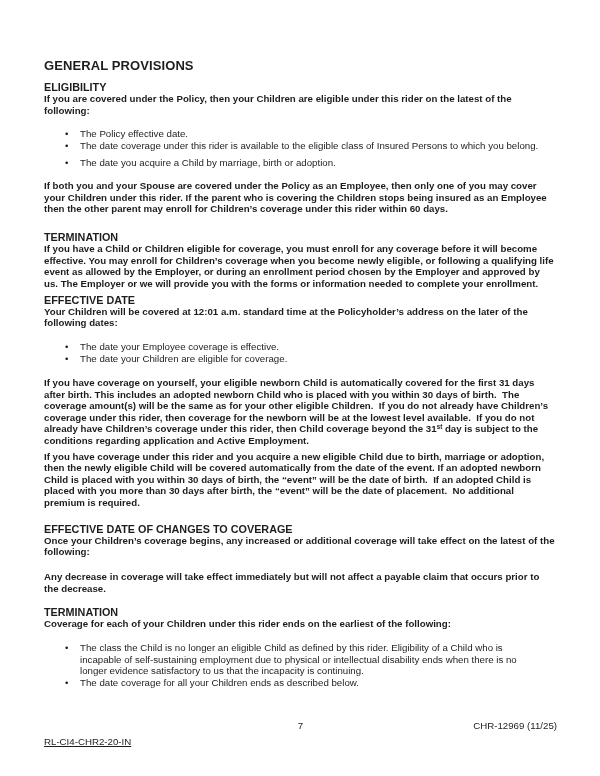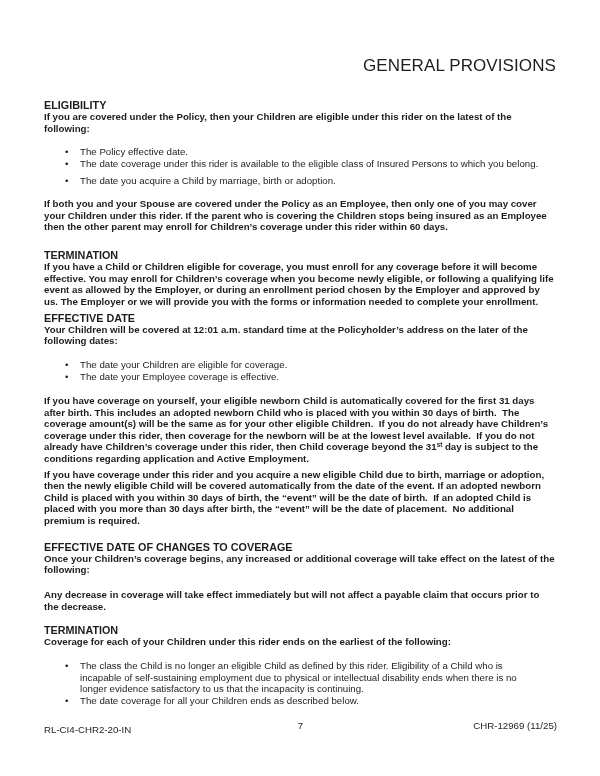--- a/index.html
+++ b/index.html
@@ -12,33 +12,33 @@
     overflow: hidden;
   }
   .page {
     position: absolute; inset: 0;
     padding: 60px 44px 0 44px;
     box-sizing: border-box;
     font-size: 9.7px;
     line-height: 11.6px;
   }
   .doc-title {
-    text-align: right;
-    font-weight: normal;
-    font-size: 17px;
+    text-align: left;
+    font-weight: bold;
+    font-size: 13px;
     line-height: 12px;
     letter-spacing: 0.1px;
   }
   .heading {
     font-weight: bold;
     font-size: 10.8px;
     line-height: 12.2px;
     margin: 0;
   }
-  .mt17 { margin-top: 27px; }
+  .mt17 { margin-top: 9px; }
   .mt16 { margin-top: 16px; }
   .mt18 { margin-top: 4px; }
   .mt14 { margin-top: 14px; }
   .mt13 { margin-top: 13px; }
   .mt12 { margin-top: 12px; }
   .mt9  { margin-top: 9px; }
   .mt5  { margin-top: 5px; }
   p { margin: 0; white-space: pre-wrap; font-weight: bold; }
   ul.bullets { list-style: none; margin: 12px; padding: 0; }
   ul.bullets li {
@@ -54,21 +54,21 @@
   sup.ord {
     font-size: 6.3px;
     line-height: 0;
     vertical-align: 3px;
   }
   .footer {
     position: absolute;
     top: 720px; left: 44px; right: 43px;
     font-size: 9.7px; line-height: 11.6px;
   }
-  .footer .left  { position: absolute; left: 0; top: 4px; }
+  .footer .left  { position: absolute; left: 0; top: 16px; text-decoration: underline; }
   .footer .center{ position: absolute; left: 0; right: 0; top: 0; text-align: center; }
   .footer .right { position: absolute; right: 0; top: 0; }
 </style>
 </head>
 <body>
 
 <div class="page">
 
   <div class="doc-title">GENERAL PROVISIONS</div>
 
@@ -85,22 +85,22 @@
 
   <div>
     <h2 class="heading mt16">TERMINATION</h2>
     <p>If you have a Child or Children eligible for coverage, you must enroll for any coverage before it will become effective. You may enroll for Children’s coverage when you become newly eligible, or following a qualifying life event as allowed by the Employer, or during an enrollment period chosen by the Employer and approved by us. The Employer or we will provide you with the forms or information needed to complete your enrollment.</p>
   </div>
 
   <div>
     <h2 class="heading mt18">EFFECTIVE DATE</h2>
     <p>Your Children will be covered at 12:01 a.m. standard time at the Policyholder’s address on the later of the following dates:</p>
     <ul class="bullets">
+      <li>The date your Employee coverage is effective.</li>
       <li>The date your Children are eligible for coverage.</li>
-      <li>The date your Employee coverage is effective.</li>
     </ul>
     <p class="mt13"><span>If you have coverage on yourself, your eligible newborn Child is automatically covered for the first 31 days after birth. This includes an adopted newborn Child who is placed with you within 30 days of birth.  The coverage amount(s) will be the same as for your other eligible Children.  If you do not already have Children’s coverage under this rider, then coverage for the newborn will be at the lowest level available.  If you do not already have Children’s coverage under this rider, then Child coverage beyond the 31</span><sup class="ord">st</sup><span> day is subject to the conditions regarding application and Active Employment.</span></p>
     <p class="mt18">If you have coverage under this rider and you acquire a new eligible Child due to birth, marriage or adoption, then the newly eligible Child will be covered automatically from the date of the event. If an adopted newborn Child is placed with you within 30 days of birth, the “event” will be the date of birth.  If an adopted Child is placed with you more than 30 days after birth, the “event” will be the date of placement.  No additional premium is required.</p>
   </div>
 
   <div>
     <h2 class="heading mt14">EFFECTIVE DATE OF CHANGES TO COVERAGE</h2>
     <p>Once your Children’s coverage begins, any increased or additional coverage will take effect on the latest of the following:</p>
     <p class="mt13">Any decrease in coverage will take effect immediately but will not affect a payable claim that occurs prior to the decrease.</p>
   </div>

